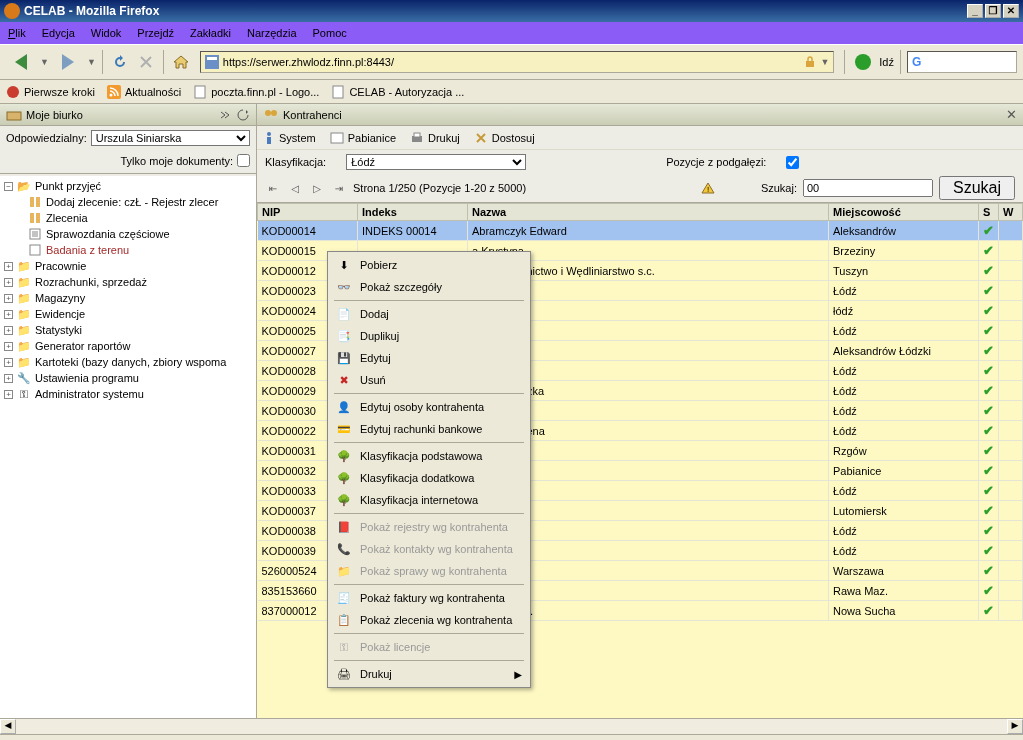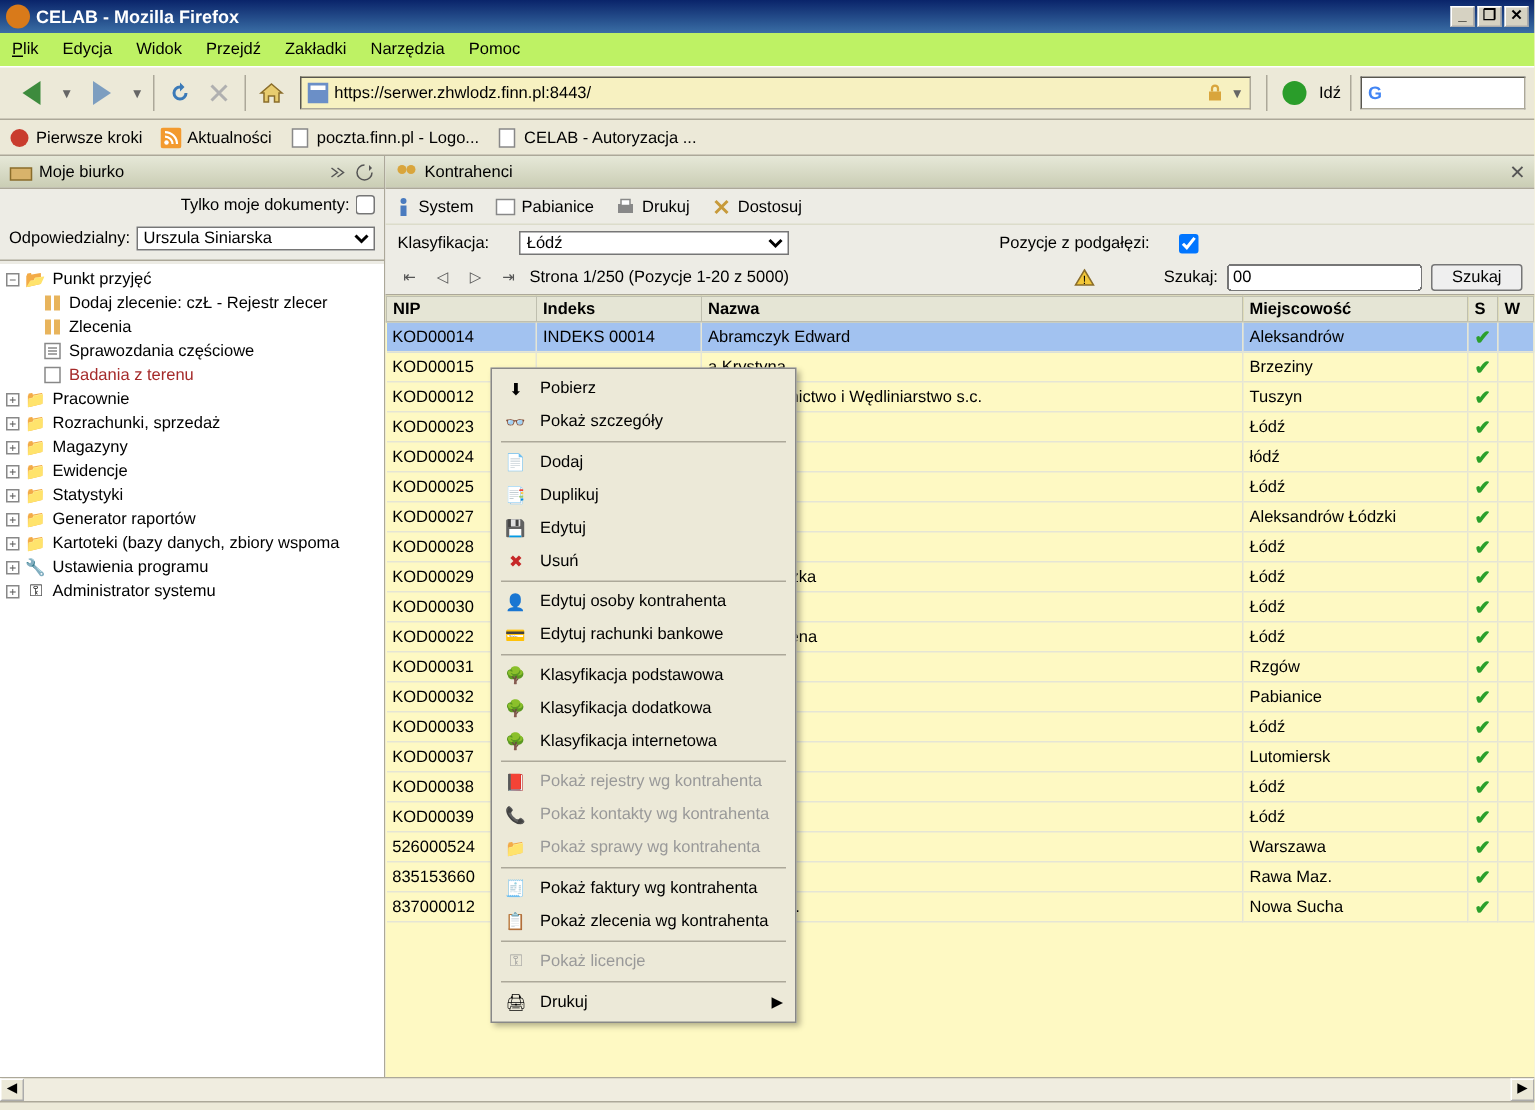--- a/index.html
+++ b/index.html
@@ -1,21 +1,21 @@
 <!DOCTYPE html>
 <html><head>
 <meta charset="utf-8">
 <style>
 * { box-sizing: border-box; margin: 0; padding: 0; }
 body { font-family: Tahoma, Arial, sans-serif; font-size: 11px; background: #ece9d8; color: #000; width: 1023px; height: 740px; overflow: hidden; }
 .titlebar { background: linear-gradient(to bottom, #0a246a, #3a6ea5); color: white; height: 22px; display: flex; align-items: center; padding: 0 4px; font-size: 12px; font-weight: bold; }
 .titlebar-icon { width: 16px; height: 16px; margin-right: 4px; background: #d97a1a; border-radius: 50%; }
 .titlebar-buttons { margin-left: auto; display: flex; gap: 2px; }
 .titlebar-btn { width: 16px; height: 14px; background: #d6d2c2; border: 1px outset #fff; font-size: 10px; text-align: center; line-height: 12px; cursor: pointer; color:#000; }
-.menubar { background: #bef264; height: 22px; display: flex; align-items: center; padding: 0 8px; gap: 16px; }
+.menubar { background: #8b5cf6; height: 22px; display: flex; align-items: center; padding: 0 8px; gap: 16px; }
 .menubar span { cursor: pointer; }
 .menubar span u { text-decoration: underline; }
 .toolbar { background: #ece9d8; height: 36px; display: flex; align-items: center; padding: 0 6px; gap: 4px; border-top: 1px solid #fff; border-bottom: 1px solid #aca899; }
 .nav-btn { width: 30px; height: 28px; display: flex; align-items: center; justify-content: center; border: 1px solid transparent; cursor: pointer; }
 .arrow-l { width: 0; height: 0; border-top: 8px solid transparent; border-bottom: 8px solid transparent; border-right: 12px solid #3d8b3d; }
 .arrow-r { width: 0; height: 0; border-top: 8px solid transparent; border-bottom: 8px solid transparent; border-left: 12px solid #7d9ec0; }
 .tool-sep { width: 1px; height: 24px; background: #aca899; margin: 0 2px; }
 .reload-btn, .stop-btn, .home-btn { width: 22px; height: 22px; display:flex; align-items:center; justify-content:center; cursor:pointer; }
 .urlbar { flex: 1; display: flex; align-items: center; background: #f7f1c1; border: 1px inset #aca899; height: 22px; padding: 0 4px; margin: 0 4px; }
 .urlbar input { flex:1; background: transparent; border: none; outline: none; font-size: 11px; }
@@ -43,21 +43,21 @@
 .rp-header .close-x { margin-left:auto; cursor:pointer; font-family:Arial; font-size:13px; color:#555; }
 .rp-toolbar { height:24px; display:flex; align-items:center; padding:0 6px; gap:14px; background:#edece5; border-bottom:1px solid #dcdcca; }
 .rp-tool { display:flex; align-items:center; gap:4px; cursor:pointer; }
 .classif-row { display:flex; align-items:center; padding:4px 8px; gap:20px; background:#edece5; }
 .classif-row select { width:180px; font-size:11px; }
 .pager-row { display:flex; align-items:center; padding:2px 8px; gap:6px; background:#edece5; border-bottom:1px solid #aca899; }
 .pager-btn { width:16px; height:16px; cursor:pointer; display:flex; align-items:center; justify-content:center; font-size:10px; color:#555; }
 .pager-text { margin-right:auto; }
 .pager-row label { margin-left: 40px; }
 .pager-row input { width:130px; font-size:11px; padding:1px 2px; }
-.pager-row button { font-size:11px; padding:1px 12px; }
+.pager-row button { font-size:16px; padding:1px 12px; }
 .warn-icon { width:14px; height:12px; margin-left:6px; }
 .grid { flex:1; background:#fef9c3; overflow:auto; position:relative; }
 table { border-collapse:collapse; width:100%; }
 th { background:#e5e5d5; border:1px solid #bfbfaf; padding:2px 4px; text-align:left; font-weight:bold; font-size:11px; position:sticky; top:0; }
 td { border-bottom:1px solid #e5e5d5; border-right:1px solid #e5e5d5; padding:2px 4px; font-size:11px; white-space:nowrap; }
 tr.selected td { background:#a2c2f0; }
 .check { color:#2ca02c; font-weight:bold; text-align:center; font-size:13px; }
 .col-s { width:20px; }
 .col-w { width:24px; }
 .context-menu { position:absolute; top:48px; left:70px; width:204px; background:#ece9d8; border:1px solid #888; box-shadow:2px 2px 4px rgba(0,0,0,.3); z-index:100; padding:2px; }
@@ -192,26 +192,26 @@
         <svg class="header-icon" width="14" height="14">
             <path d="M3 4 l4 3 l-4 3 M7 4 l4 3 l-4 3" stroke="#555" fill="none"></path>
           </svg>
         <svg class="header-icon" width="14" height="14">
             <path d="M7 2 a5 5 0 1 0 5 5" stroke="#555" fill="none"></path>
             <path d="M10 2 l2 2 l-2 2" fill="#555"></path>
           </svg>
       </div>
     </div>
     <div class="filter-row">
+      <label>Odpowiedzialny:</label>
+      <select><option>Urszula Siniarska</option></select>
+    </div>
+    <div class="filter-row">
       <label style="flex:1;text-align:right">Tylko moje dokumenty:</label>
       <input type="checkbox" style="">
-    </div>
-    <div class="filter-row">
-      <label>Odpowiedzialny:</label>
-      <select><option>Urszula Siniarska</option></select>
     </div>
     <div style="height:1px;background:#aca899;margin:2px 0"></div>
     <div class="tree">
       <div class="tree-node">
           <span class="tree-toggle">−</span>
           <span class="node-icon">📂</span>
           <span>Punkt przyjęć</span>
         </div>
       <div class="tree-node" style="padding-left:28px">
           <span class="node-icon">

